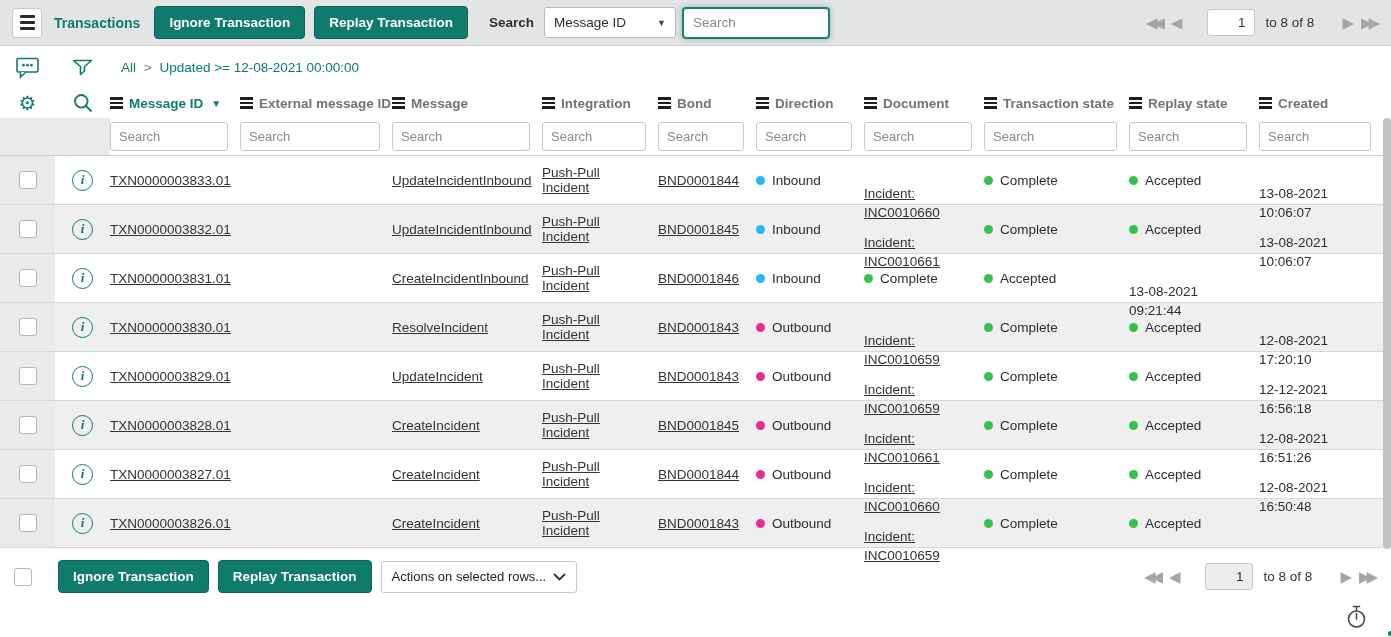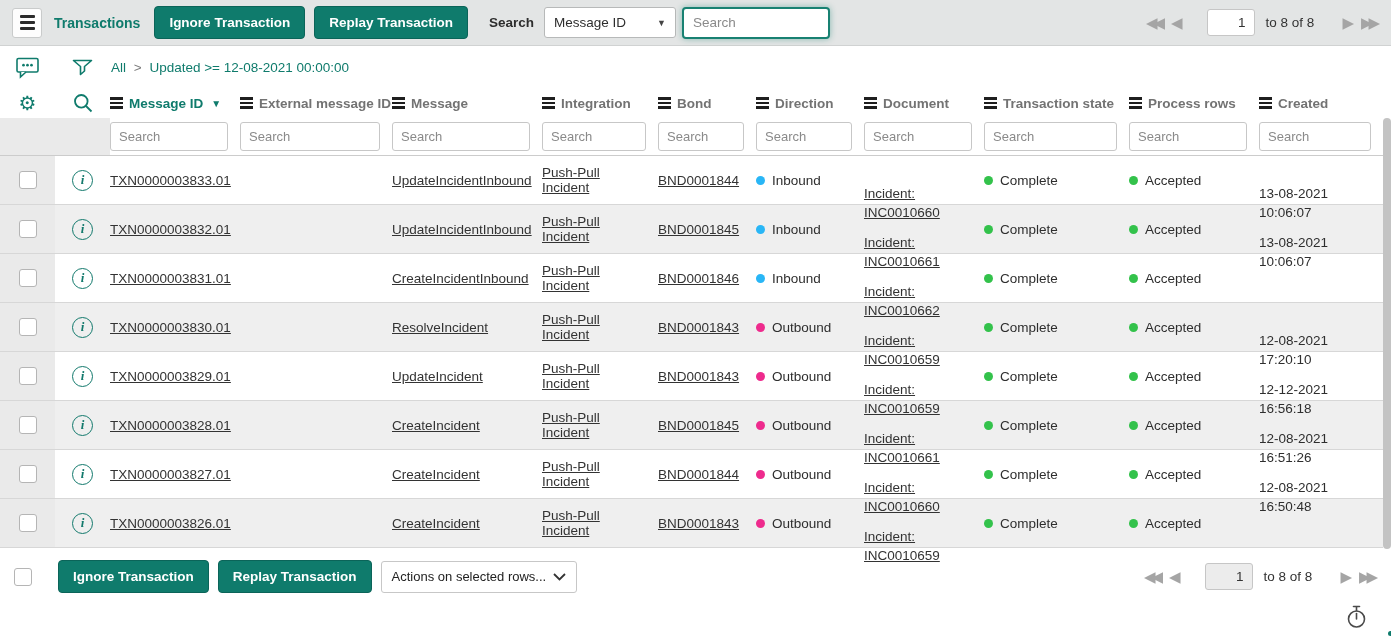--- a/index.html
+++ b/index.html
@@ -34,21 +34,21 @@
   .pg-arrow.dbl { letter-spacing:-4px; margin-right:3px; }
   .pg-gap { width:10px; }
   .page-input { width:48px; height:27px; border:1px solid #c6c6c6; border-radius:3px;
                 text-align:right; padding:0 8px; font-size:13.5px; color:#333; font-family:inherit; background:#fff; }
   .page-input.gray { background:#ececec; }
   .range { color:#333; font-size:13.5px; margin:0 4px; }
 
   
   .filter-bar { height:42px; background:#fff; display:flex; align-items:center; }
   .fb-icon { width:55px; display:flex; justify-content:center; cursor:pointer; }
-  .breadcrumb { font-size:13.5px; margin-left:1px; }
+  .breadcrumb { font-size:13.5px; margin-left:11px; }
   .bc-link { color:#0f7b6c; cursor:pointer; }
   .bc-sep { color:#7d7d7d; margin:0 4px; }
 
   
   .grid { display:grid; width:1383px;
           grid-template-columns:55px 55px 130px 152px 150px 116px 98px 108px 120px 145px 130px 124px; }
 
   
   .header-row { height:30px; align-items:center; background:#fff; }
   .icon-cell { display:flex; justify-content:center; align-items:center; cursor:pointer; }
@@ -222,21 +222,21 @@
           <i></i>
         </span>
         <span>Transaction state</span>
       </div>
       <div class="header-cell">
         <span class="bars-icon">
           <i></i>
           <i></i>
           <i></i>
         </span>
-        <span>Process rows</span>
+        <span>Replay state</span>
       </div>
       <div class="header-cell">
         <span class="bars-icon">
           <i></i>
           <i></i>
           <i></i>
         </span>
         <span>Created</span>
       </div>
     </div>
@@ -321,29 +321,29 @@
         </div>
         <div class="cell"><a class="link">TXN0000003831.01</a></div>
         <div class="cell"></div>
         <div class="cell"><a class="link">CreateIncidentInbound</a></div>
         <div class="cell"><a class="link">Push-Pull Incident</a></div>
         <div class="cell"><a class="link">BND0001846</a></div>
         <div class="cell dot-cell">
           <span class="dot" style="background: rgb(41, 182, 246);"></span>
           <span>Inbound</span>
         </div>
-        <div class="cell two-line"><a class="link">Incident: INC0010662</a></div>
-        <div class="cell dot-cell">
-          <span class="dot" style="background: rgb(51, 194, 75);"></span>
-          <span>Complete</span>
-        </div>
-        <div class="cell dot-cell">
-          <span class="dot" style="background: rgb(51, 194, 75);"></span>
-          <span>Accepted</span>
-        </div>
+        <div class="cell dot-cell">
+          <span class="dot" style="background: rgb(51, 194, 75);"></span>
+          <span>Complete</span>
+        </div>
+        <div class="cell dot-cell">
+          <span class="dot" style="background: rgb(51, 194, 75);"></span>
+          <span>Accepted</span>
+        </div>
+        <div class="cell two-line">13-08-2021 09:21:44</div>
       </div>
       <div class="grid trow alt">
         <div class="cell cb-cell">
           <div class="checkbox"></div>
         </div>
         <div class="cell info-cell">
           <span class="info-icon">i</span>
         </div>
         <div class="cell"><a class="link">TXN0000003830.01</a></div>
         <div class="cell"></div>

